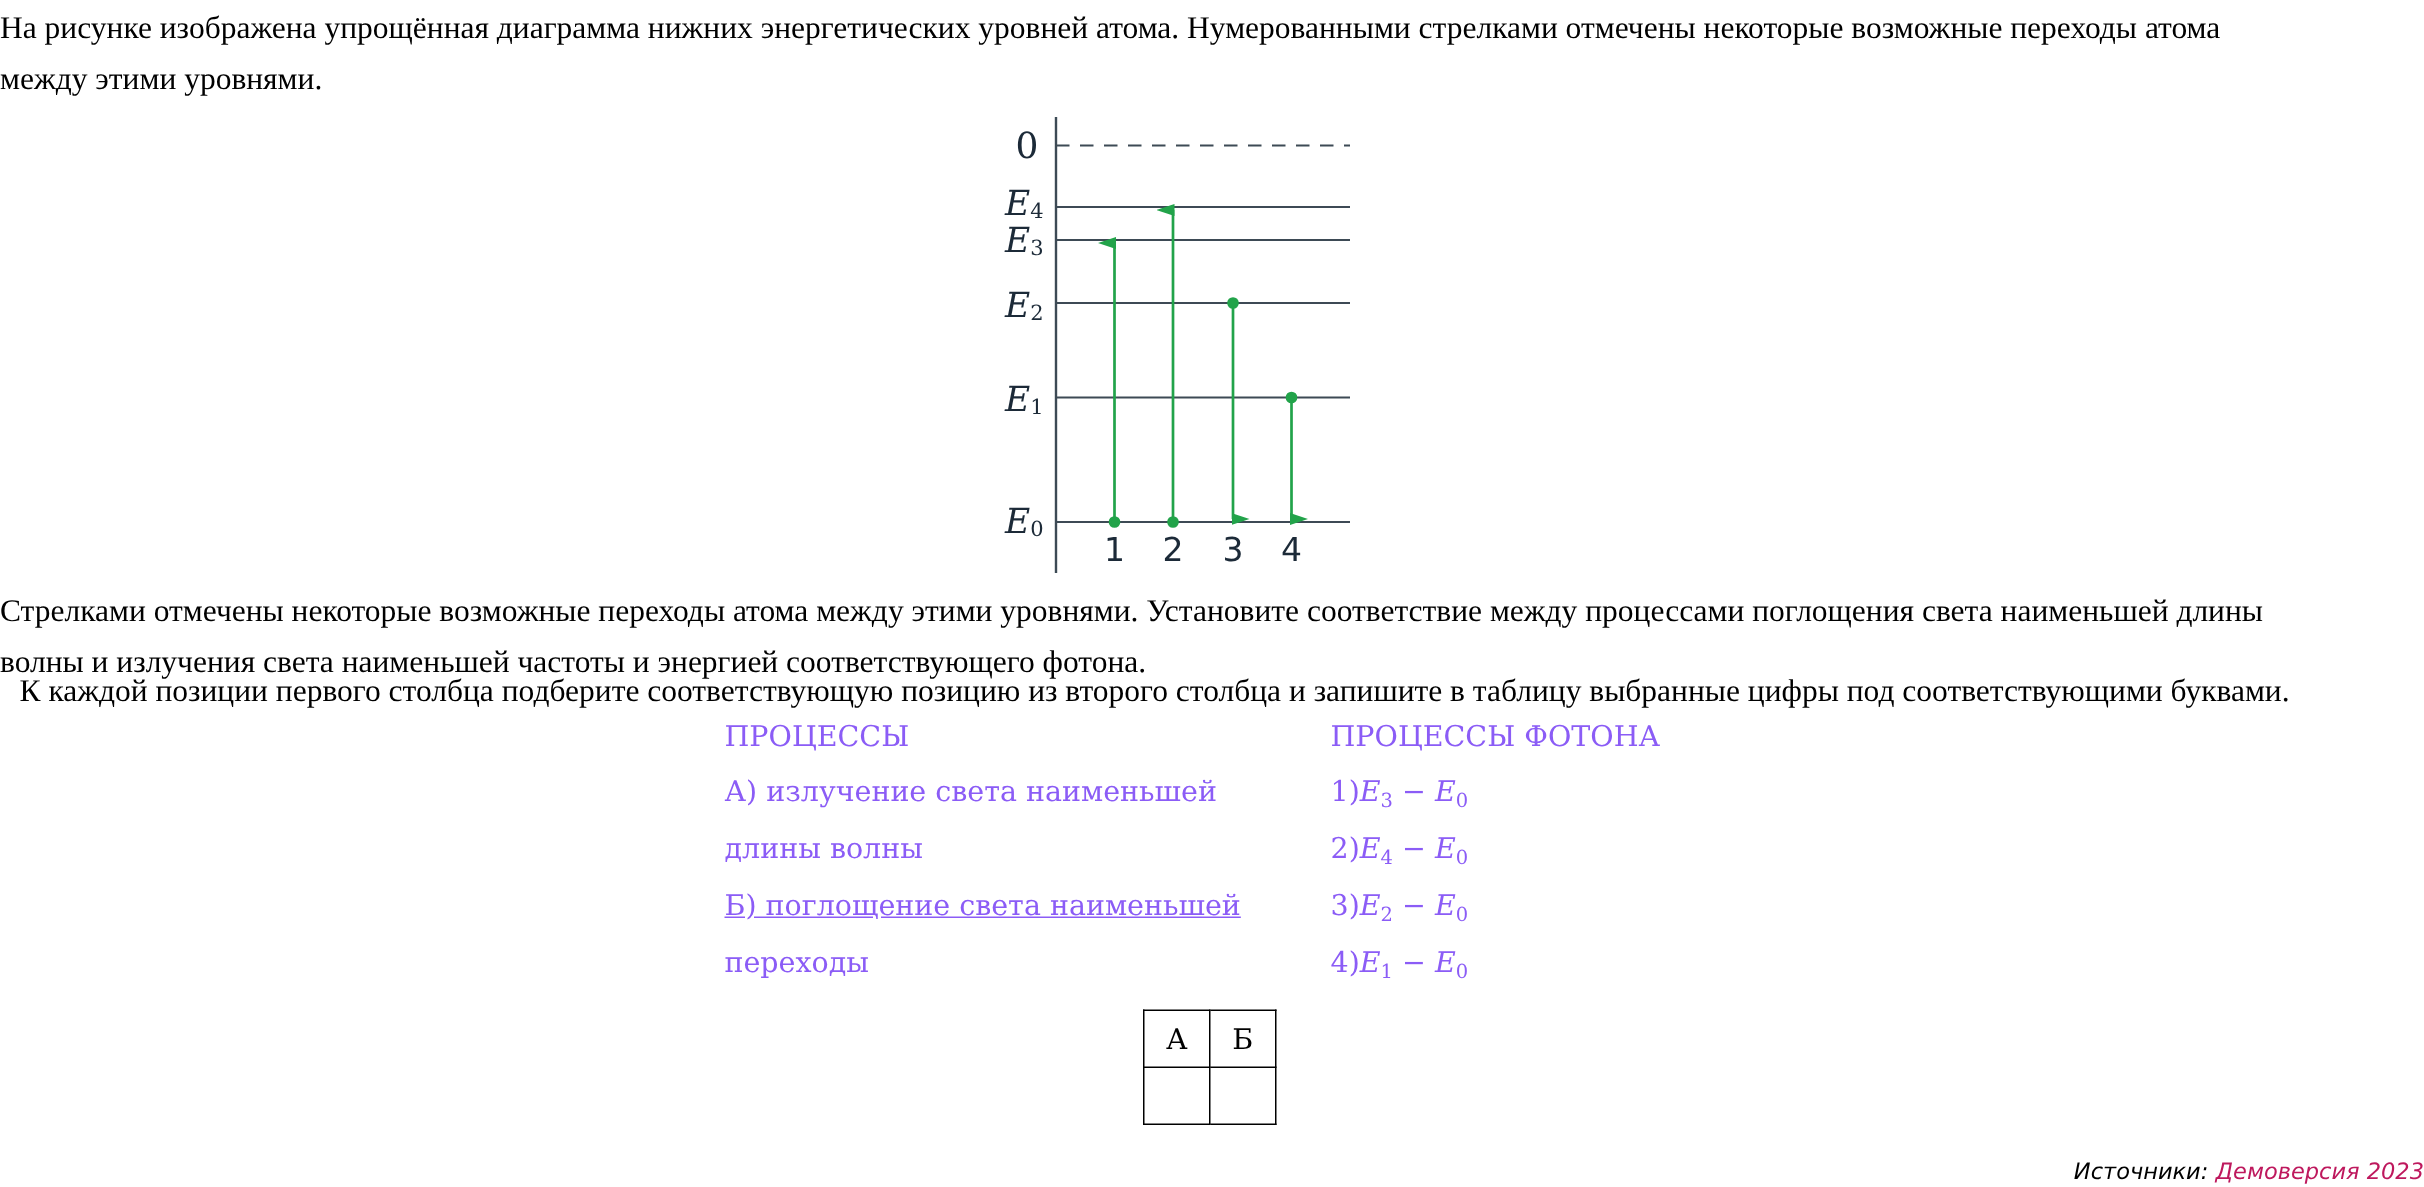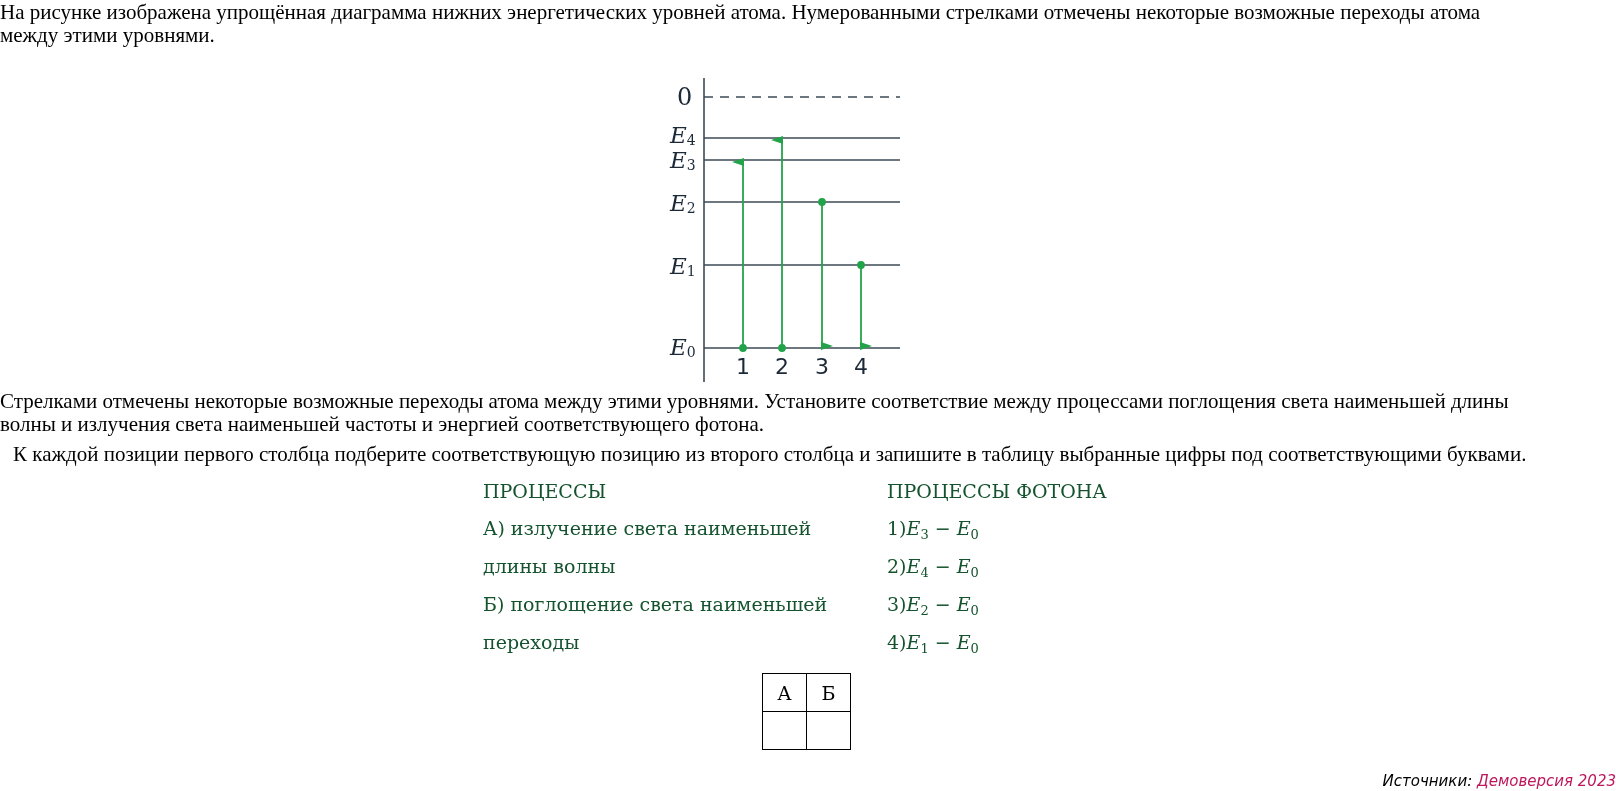--- a/index.html
+++ b/index.html
@@ -1,23 +1,23 @@
 <!DOCTYPE html>
 <html><head>
 <meta charset="utf-8">
 <style>
   html, body { margin: 0; padding: 0; background: #ffffff; }
   body { width: 1616px; height: 791px; position: relative; overflow: hidden;
          font-family: "Liberation Serif", serif; color: #000; }
-  .para { position: absolute; left: 0; font-size: 21px; line-height: 23px; margin: 0; }
+  .para { position: absolute; left: 0; font-size: 21px; line-height: 34px; margin: 0; }
   #p1 { top: 1px; width: 1540px; }
   #p2 { top: 390px; width: 1540px; }
   #p3 { top: 443px; width: 1540px; margin-left: 13px; }
   #diagram { position: absolute; left: 660px; top: 70px; width: 260px; height: 320px; }
-  .mt { position: absolute; font-family: "DejaVu Serif", serif; font-size: 19px; color: #14532d; }
+  .mt { position: absolute; font-family: "DejaVu Serif", serif; font-size: 19px; color: #8b5cf6; }
   .it { font-style: italic; }
   sub { font-size: 13px; font-style: normal; vertical-align: -4px; }
   #answer-table { position: absolute; left: 762px; top: 673px; border-collapse: collapse; }
   #answer-table td { border: 1.5px solid #000; width: 43px; height: 37px; text-align: center;
     font-family: "DejaVu Serif", serif; font-size: 19px; padding: 0; }
   #sources { position: absolute; right: 0; top: 772px; font-family: "DejaVu Sans", sans-serif;
     font-size: 15px; font-style: italic; white-space: nowrap; }
   #sources .src-label { color: #000000; }
   #sources .src-value { color: #be185d; }
 </style>
@@ -69,21 +69,21 @@
     <text x="201" y="304">4</text>
   </g>
 </svg>
 
 <p class="para" id="p2">Стрелками отмечены некоторые возможные переходы атома между этими уровнями. Установите соответствие между процессами поглощения света наименьшей длины волны и излучения света наименьшей частоты и энергией соответствующего фотона.</p>
 <p class="para" id="p3">К каждой позиции первого столбца подберите соответствующую позицию из второго столбца и запишите в таблицу выбранные цифры под соответствующими буквами.</p>
 
 <div class="mt" style="left:483px;top:480px;">ПРОЦЕССЫ</div>
 <div class="mt" style="left:483px;top:517px;text-align:right;">А) излучение света наименьшей</div>
 <div class="mt" style="left:483px;top:555px;">длины волны</div>
-<div class="mt" style="left:483px;top:593px;">Б) поглощение света наименьшей</div>
+<div class="mt" style="left:483px;top:593px;text-decoration:underline;">Б) поглощение света наименьшей</div>
 <div class="mt" style="left:483px;top:631px;">переходы</div>
 
 <div class="mt" style="left:887px;top:480px;">ПРОЦЕССЫ ФОТОНА</div>
 
 <div class="mt" style="left:887px;top:517px;">
   <span>1)</span><span class="it">E</span><sub>3</sub><span> − </span><span class="it">E</span><sub>0</sub>
 </div>
 <div class="mt" style="left:887px;top:555px;">
   <span>2)</span><span class="it">E</span><sub>4</sub><span> − </span><span class="it">E</span><sub>0</sub>
 </div>

